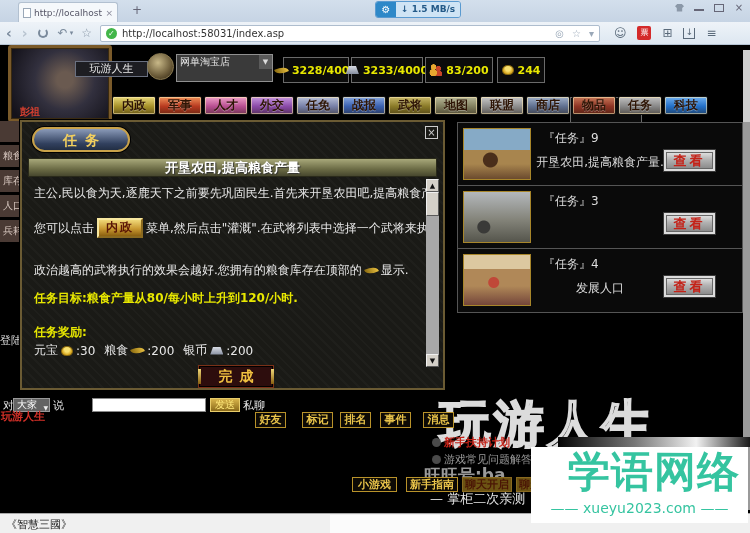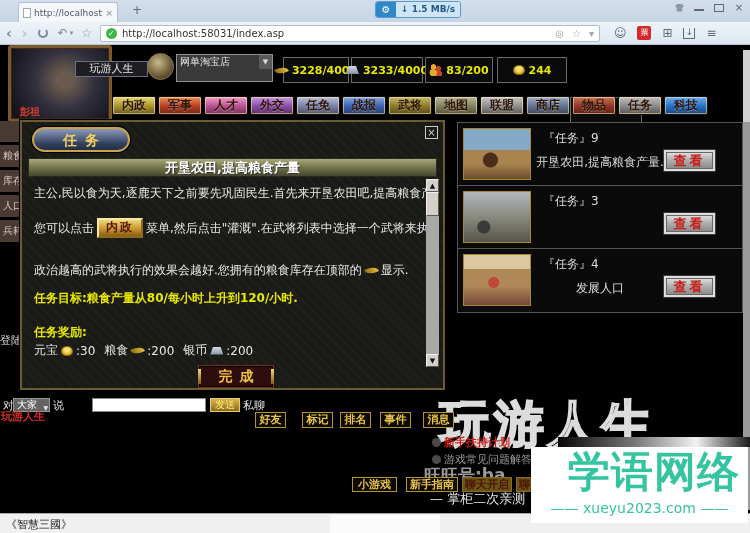--- a/index.html
+++ b/index.html
@@ -260,21 +260,21 @@
         <span>3228/4000</span>
       </div>
       <div class="resbox" style="left: 351px; width: 72px;">
         <span class="ic ic-silver"></span>
         <span>3233/4000</span>
       </div>
       <div class="resbox" style="left: 425px; width: 68px;">
         <span class="ic ic-population"></span>
         <span>83/200</span>
       </div>
-      <div class="resbox" style="left: 497px; width: 70px;">
+      <div class="resbox" style="left: 497px; width: 48px;">
         <span class="ic ic-coin"></span>
         <span>244</span>
       </div>
     </div>
   <div id="online">在线：2</div>
 
   <div id="nav">
       <div class="navitem" style="left: 112px; background: linear-gradient(rgb(232, 216, 120), rgb(168, 146, 42) 55%, rgb(26, 16, 5) 160%);">内政</div>
       <div class="navitem" style="left: 158px; background: linear-gradient(rgb(240, 144, 88), rgb(184, 58, 32) 55%, rgb(26, 16, 5) 160%);">军事</div>
       <div class="navitem" style="left: 204px; background: linear-gradient(rgb(240, 160, 200), rgb(184, 79, 146) 55%, rgb(26, 16, 5) 160%);">人才</div>

